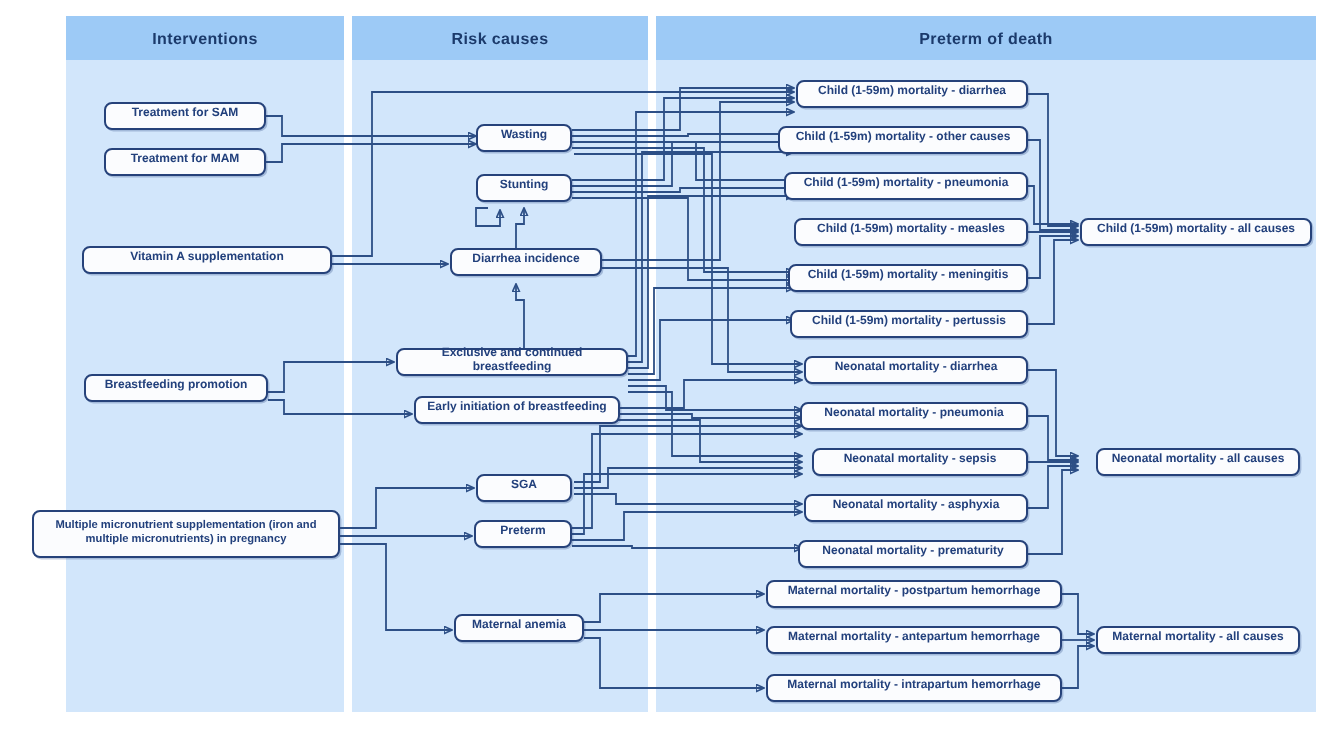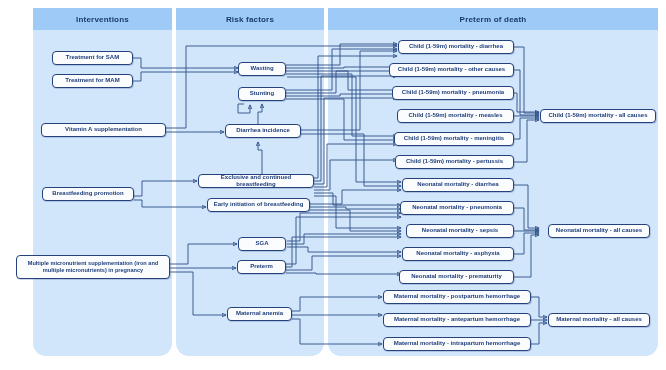--- a/index.html
+++ b/index.html
@@ -5,21 +5,21 @@
   html,body{margin:0;padding:0;}
   body{
     width:666px;height:370px;
     background:#ffffff;
     font-family:"Liberation Sans", sans-serif;
     overflow:hidden;
   }
   #stage{position:relative;width:666px;height:370px;background:#ffffff;}
 
   
-  .col{position:absolute;top:8px;background:#d2e6fb;border-radius:13px;}
+  .col{position:absolute;top:8px;background:#d2e6fb;}
   .col .hdr{
     height:22px;background:#9dcaf6;
     display:flex;align-items:center;justify-content:center;
     color:#1b3a6b;font-size:8px;font-weight:bold;letter-spacing:.2px;
   }
   #col-interventions{left:33px;width:139px;height:348px;}
   #col-risk{left:176px;width:148px;height:348px;}
   #col-causes{left:328px;width:330px;height:348px;}
 
   
@@ -46,21 +46,21 @@
 </style>
 </head>
 <body>
 
 <div id="stage">
 
   <div class="col" id="col-interventions">
     <div class="hdr">Interventions</div>
   </div>
   <div class="col" id="col-risk">
-    <div class="hdr">Risk factors</div>
+    <div class="hdr">Risk causes</div>
   </div>
   <div class="col" id="col-causes">
     <div class="hdr">Preterm of death</div>
   </div>
 
   <svg id="wires" viewBox="0 0 666 370">
     <defs>
       <marker id="ar" markerWidth="5" markerHeight="5" refX="4.4" refY="2" orient="auto">
         <path d="M0,0 L4.5,2 L0,4 z" fill="#2d4f86" stroke="none"></path>
       </marker>

